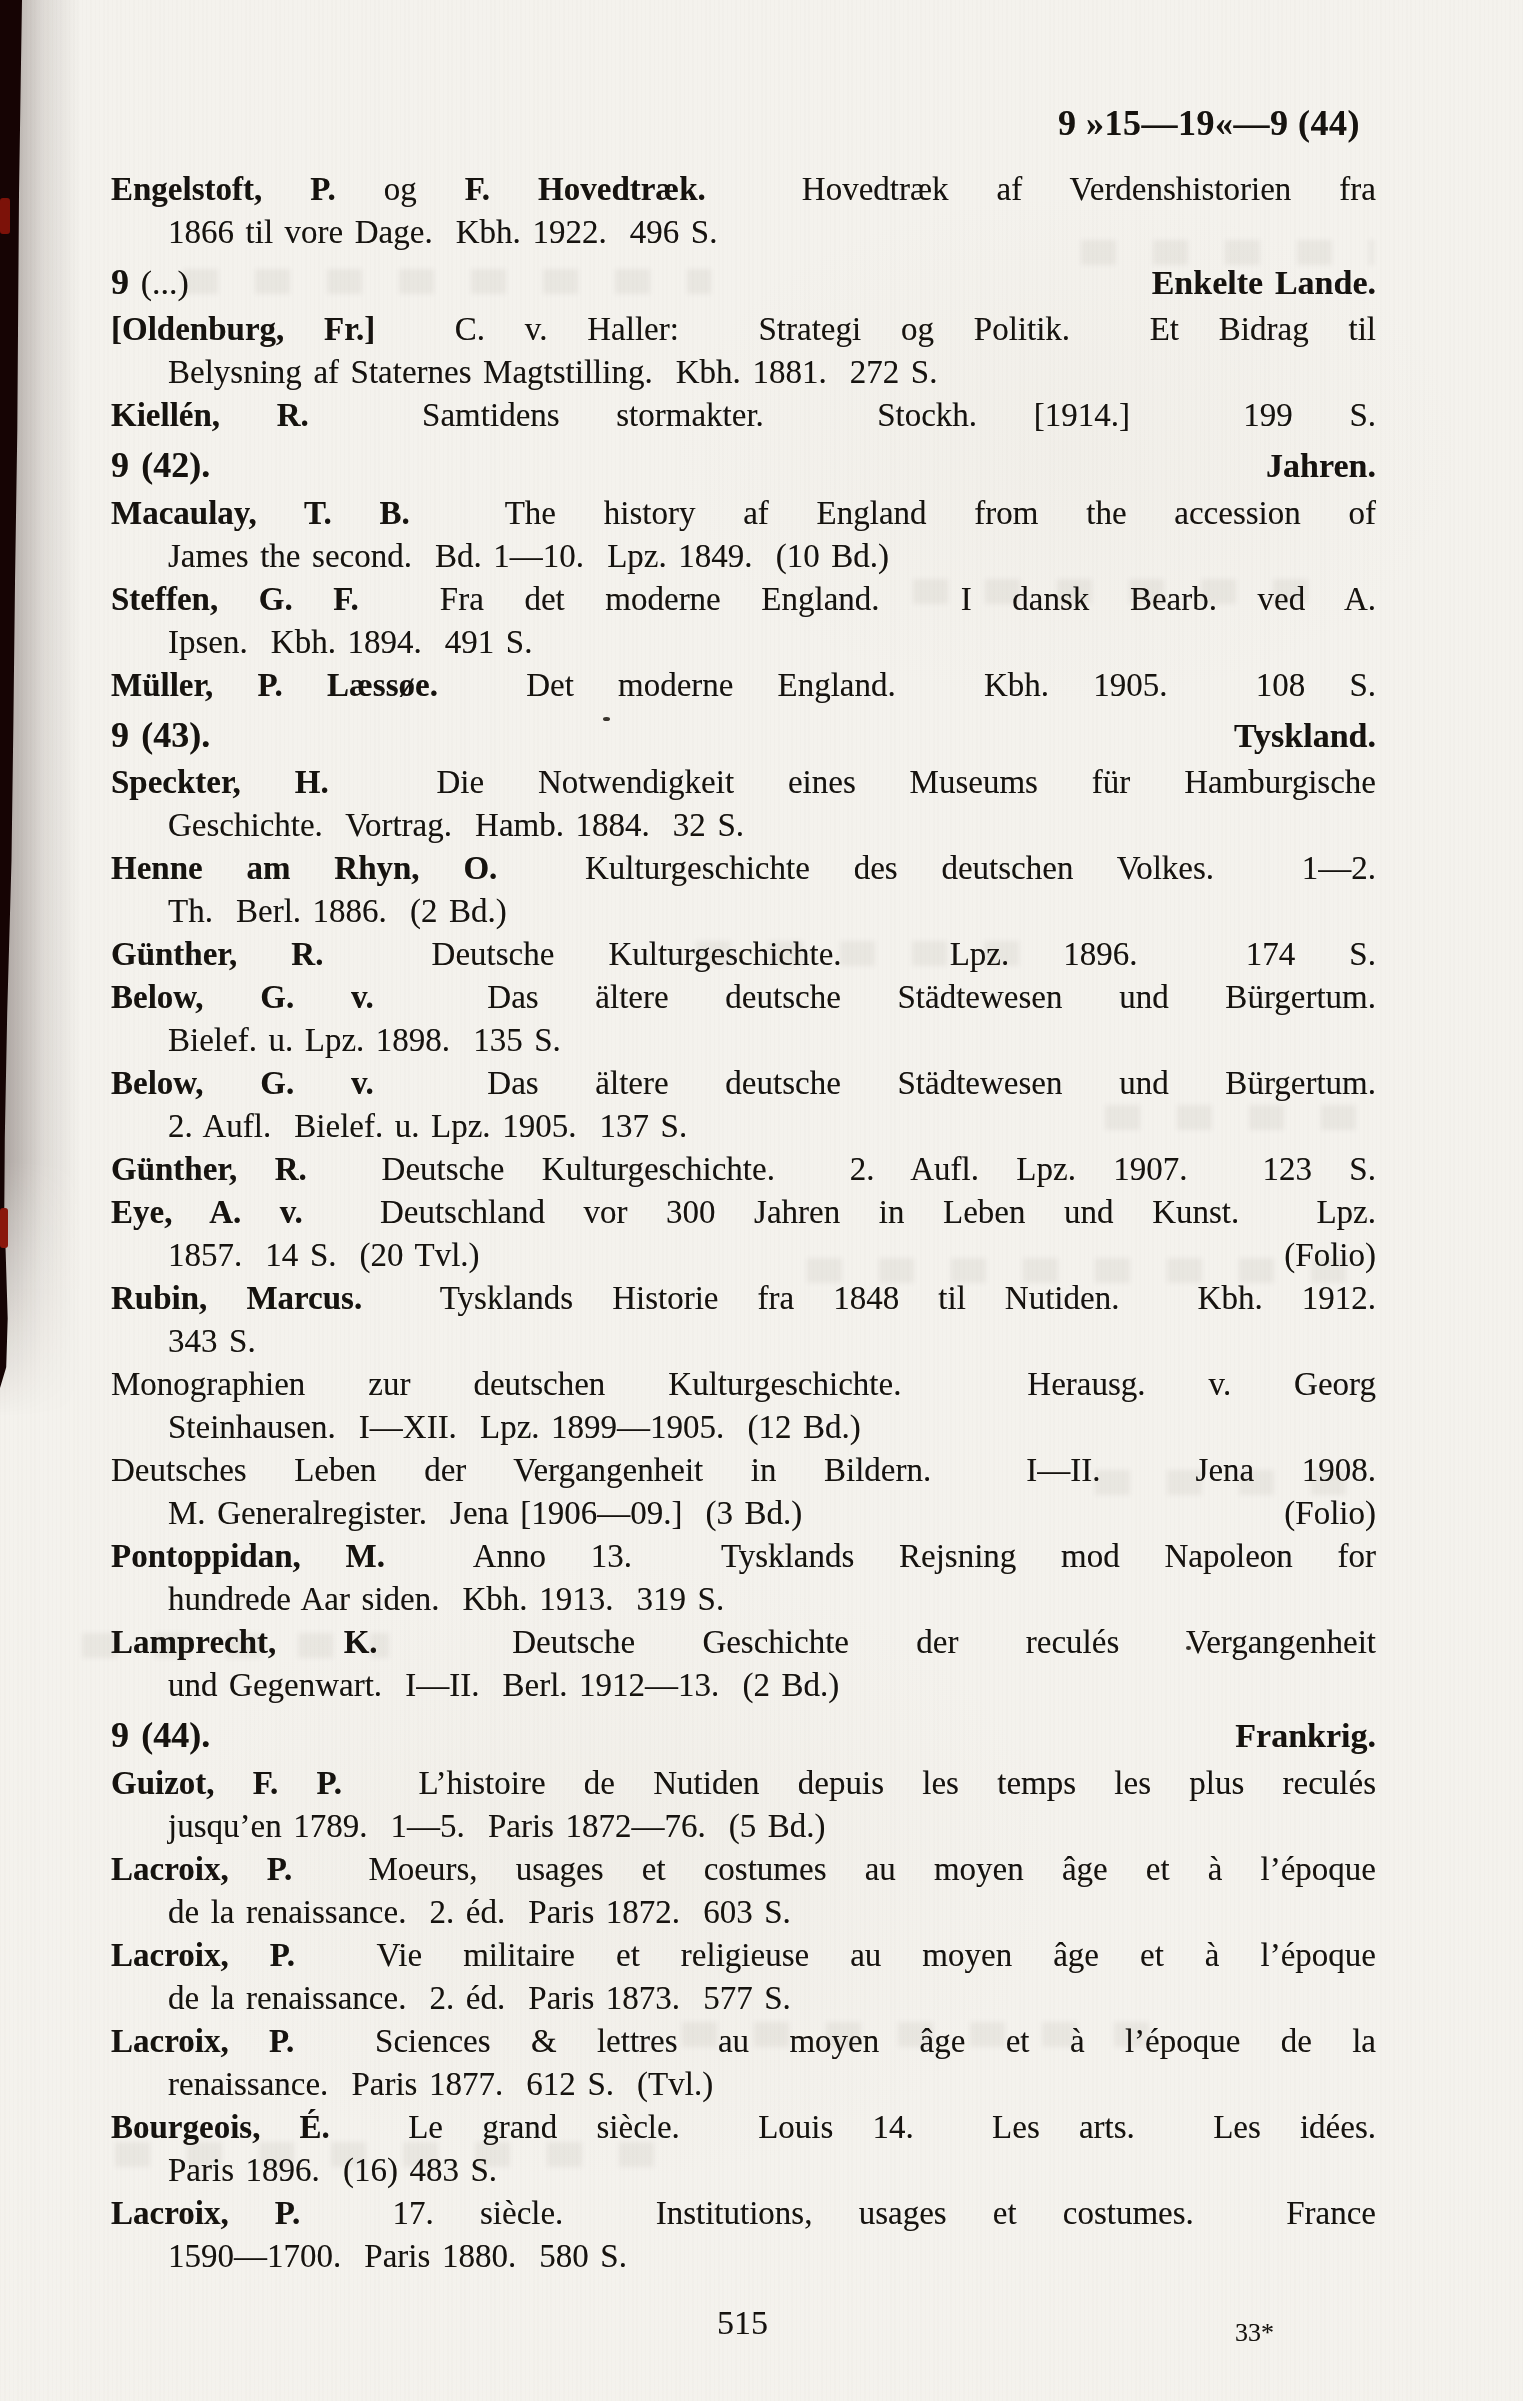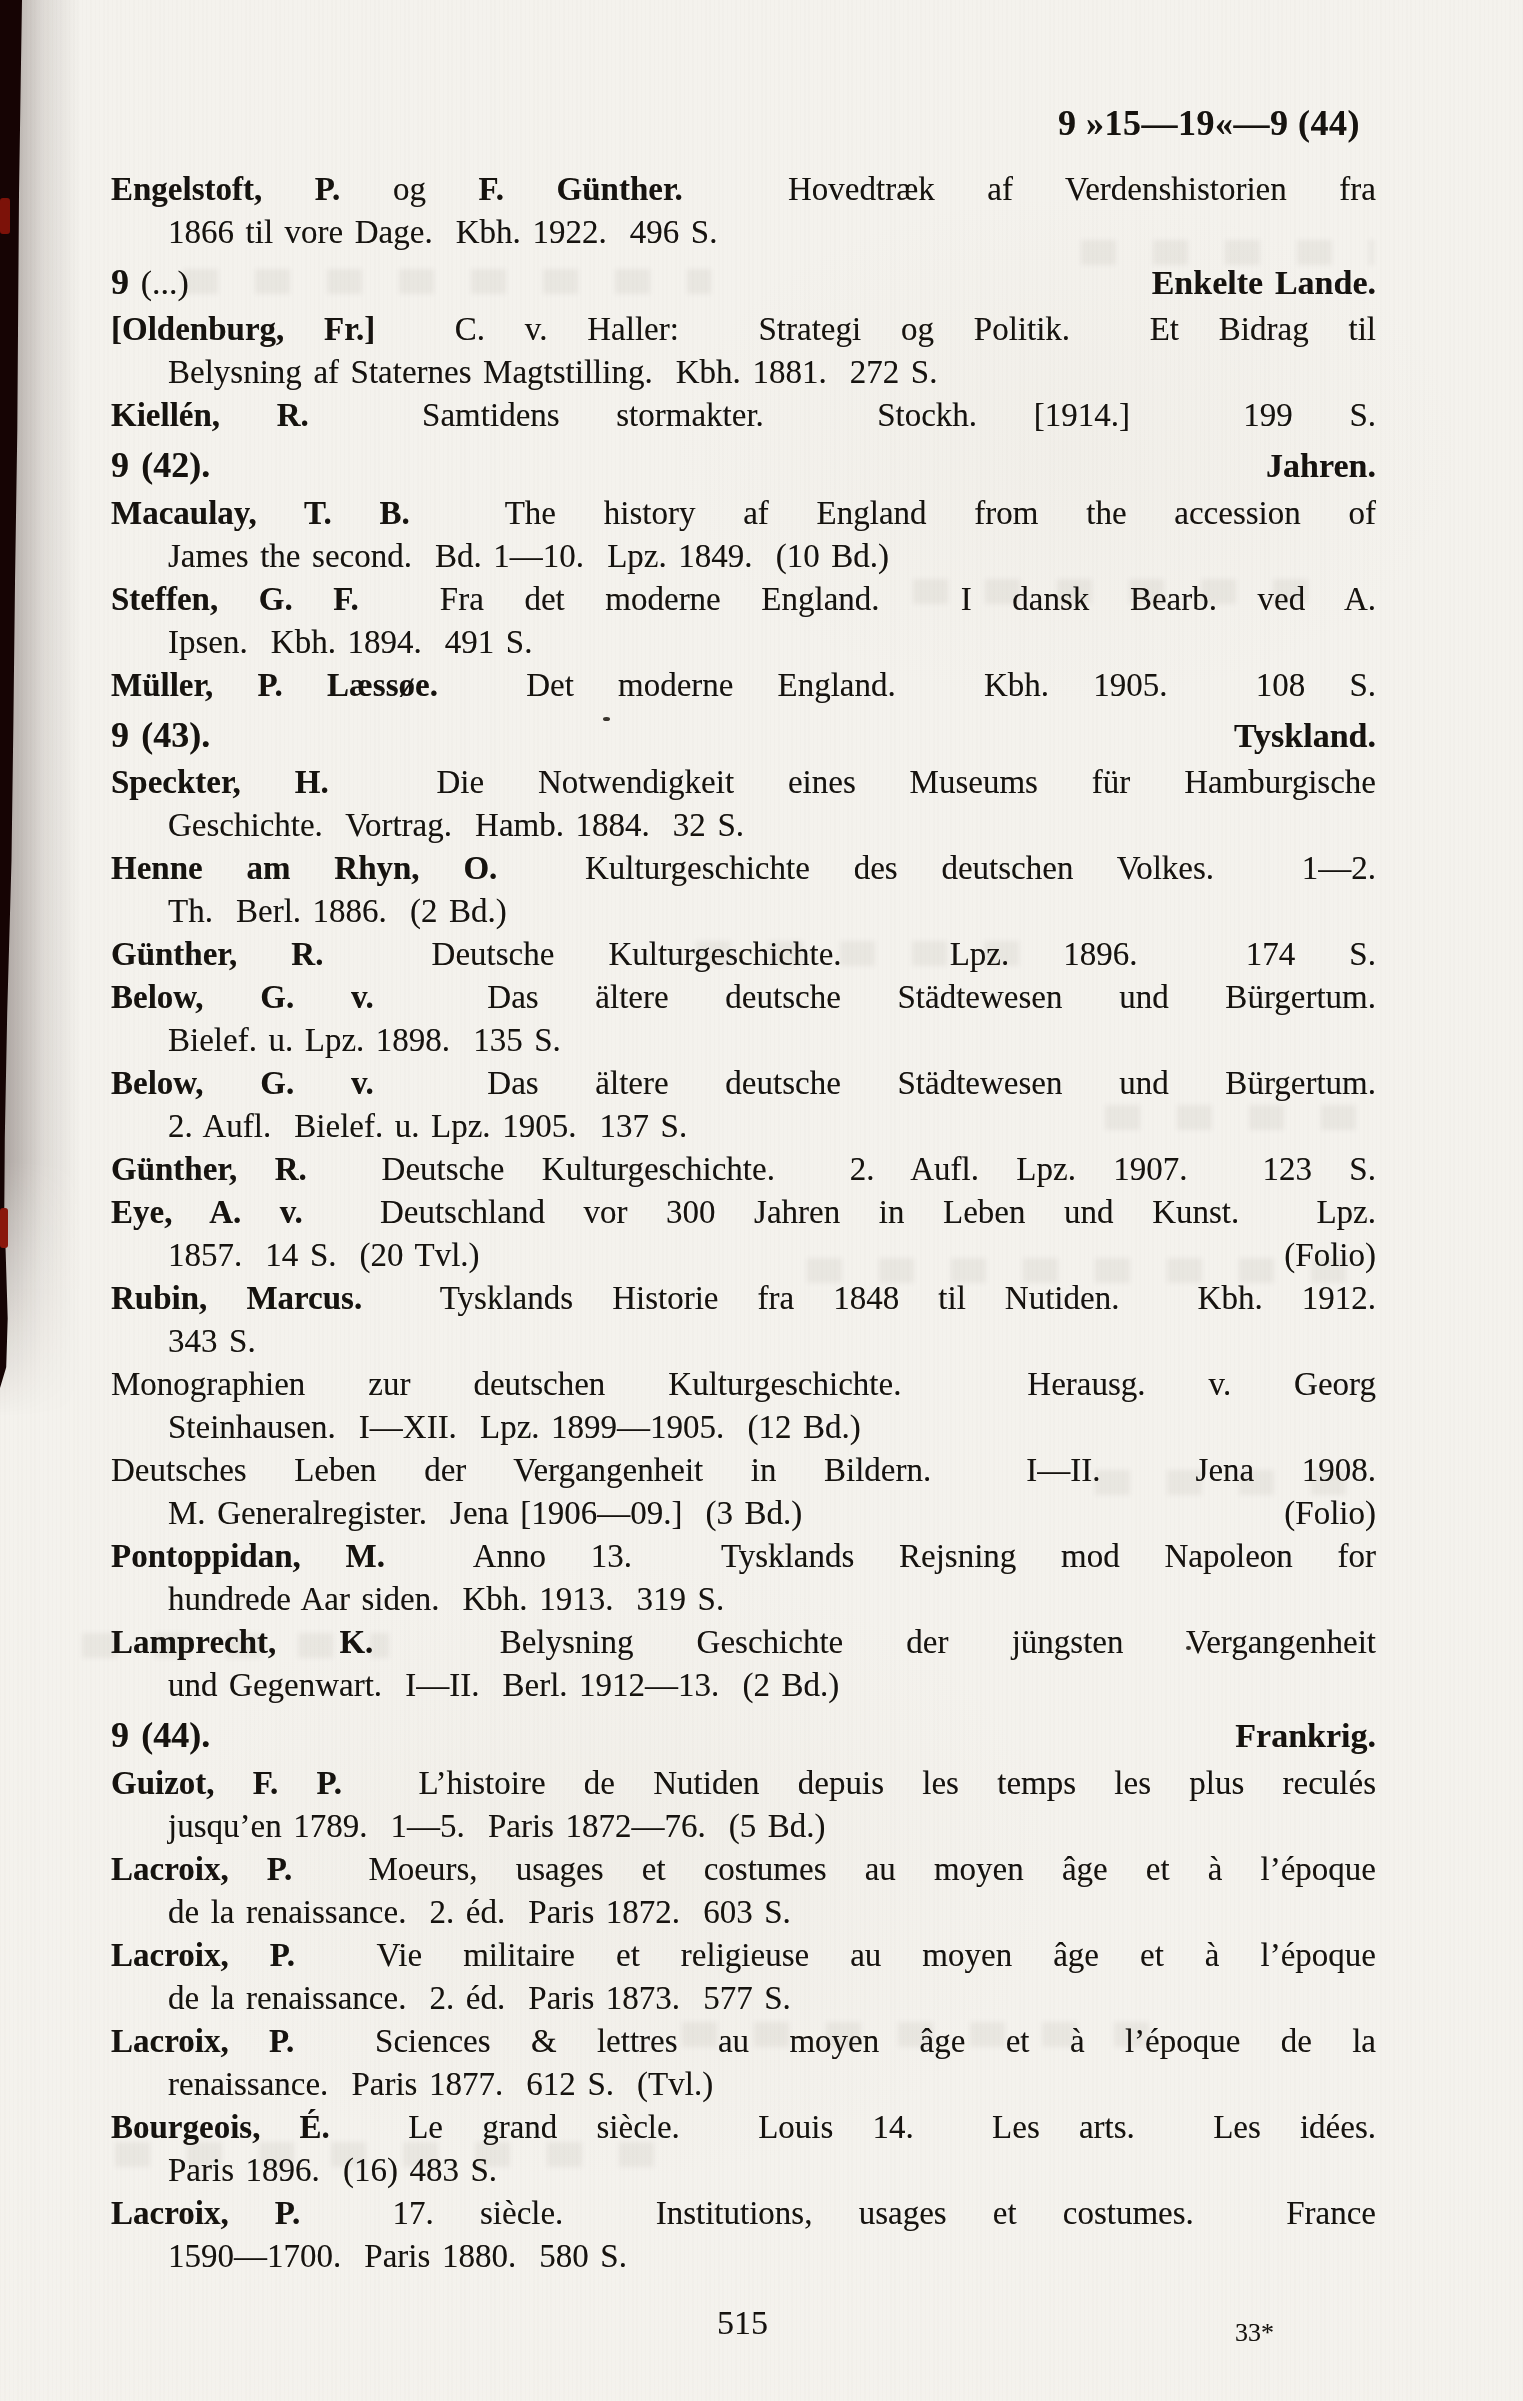--- a/index.html
+++ b/index.html
@@ -102,21 +102,21 @@
   <div class="ghost" style="top:1258px;left:807px;width:552px;"></div>
   <div class="ghost" style="top:1470px;left:1095px;width:279px;"></div>
   <div class="ghost" style="top:1633px;left:82px;width:307px;"></div>
   <div class="ghost" style="top:2022px;left:682px;width:471px;"></div>
   <div class="ghost" style="top:2142px;left:115px;width:552px;"></div>
 
   <div class="header-row">9 »15—19«—9 (44)</div>
 
   <div class="content" id="content">
       <div class="entry">
-        <div class="line just"><span class="ltext"><span class="b">Engelstoft, P.</span><span> og </span><span class="b">F. Günther.</span><span>  Hovedtræk af Verdenshistorien fra</span></span></div>
+        <div class="line just"><span class="ltext"><span class="b">Engelstoft, P.</span><span> og </span><span class="b">F. Hovedtræk.</span><span>  Hovedtræk af Verdenshistorien fra</span></span></div>
         <div class="line cont"><span class="ltext"><span>1866 til vore Dage.  Kbh. 1922.  496 S.</span></span></div>
       </div>
       <div class="secrow"><span class="secleft"><span class="b">9</span><span> (...)</span></span><span class="secright">Enkelte Lande.</span></div>
       <div class="entry">
         <div class="line just"><span class="ltext"><span class="b">[Oldenburg, Fr.]</span><span>  C. v. Haller:  Strategi og Politik.  Et Bidrag til</span></span></div>
         <div class="line cont"><span class="ltext"><span>Belysning af Staternes Magtstilling.  Kbh. 1881.  272 S.</span></span></div>
       </div>
       <div class="entry">
         <div class="line just"><span class="ltext"><span class="b">Kiellén, R.</span><span>  Samtidens stormakter.  Stockh. [1914.]  199 S.</span></span></div>
       </div>
@@ -169,21 +169,21 @@
       </div>
       <div class="entry">
         <div class="line just"><span class="ltext"><span>Deutsches Leben der Vergangenheit in Bildern.  I—II.  Jena 1908.</span></span></div>
         <div class="line cont split"><span class="ltext"><span>M. Generalregister.  Jena [1906—09.]  (3 Bd.)</span></span><span class="rnote">(Folio)</span></div>
       </div>
       <div class="entry">
         <div class="line just"><span class="ltext"><span class="b">Pontoppidan, M.</span><span>  Anno 13.  Tysklands Rejsning mod Napoleon for</span></span></div>
         <div class="line cont"><span class="ltext"><span>hundrede Aar siden.  Kbh. 1913.  319 S.</span></span></div>
       </div>
       <div class="entry">
-        <div class="line just"><span class="ltext"><span class="b">Lamprecht, K.</span><span>  Belysning Geschichte der jüngsten Vergangenheit</span></span></div>
+        <div class="line just"><span class="ltext"><span class="b">Lamprecht, K.</span><span>  Deutsche Geschichte der reculés Vergangenheit</span></span></div>
         <div class="line cont"><span class="ltext"><span>und Gegenwart.  I—II.  Berl. 1912—13.  (2 Bd.)</span></span></div>
       </div>
       <div class="secrow"><span class="secleft"><span class="b">9 (44).</span></span><span class="secright">Frankrig.</span></div>
       <div class="entry">
         <div class="line just"><span class="ltext"><span class="b">Guizot, F. P.</span><span>  L’histoire de Nutiden depuis les temps les plus reculés</span></span></div>
         <div class="line cont"><span class="ltext"><span>jusqu’en 1789.  1—5.  Paris 1872—76.  (5 Bd.)</span></span></div>
       </div>
       <div class="entry">
         <div class="line just"><span class="ltext"><span class="b">Lacroix, P.</span><span>  Moeurs, usages et costumes au moyen âge et à l’époque</span></span></div>
         <div class="line cont"><span class="ltext"><span>de la renaissance.  2. éd.  Paris 1872.  603 S.</span></span></div>

